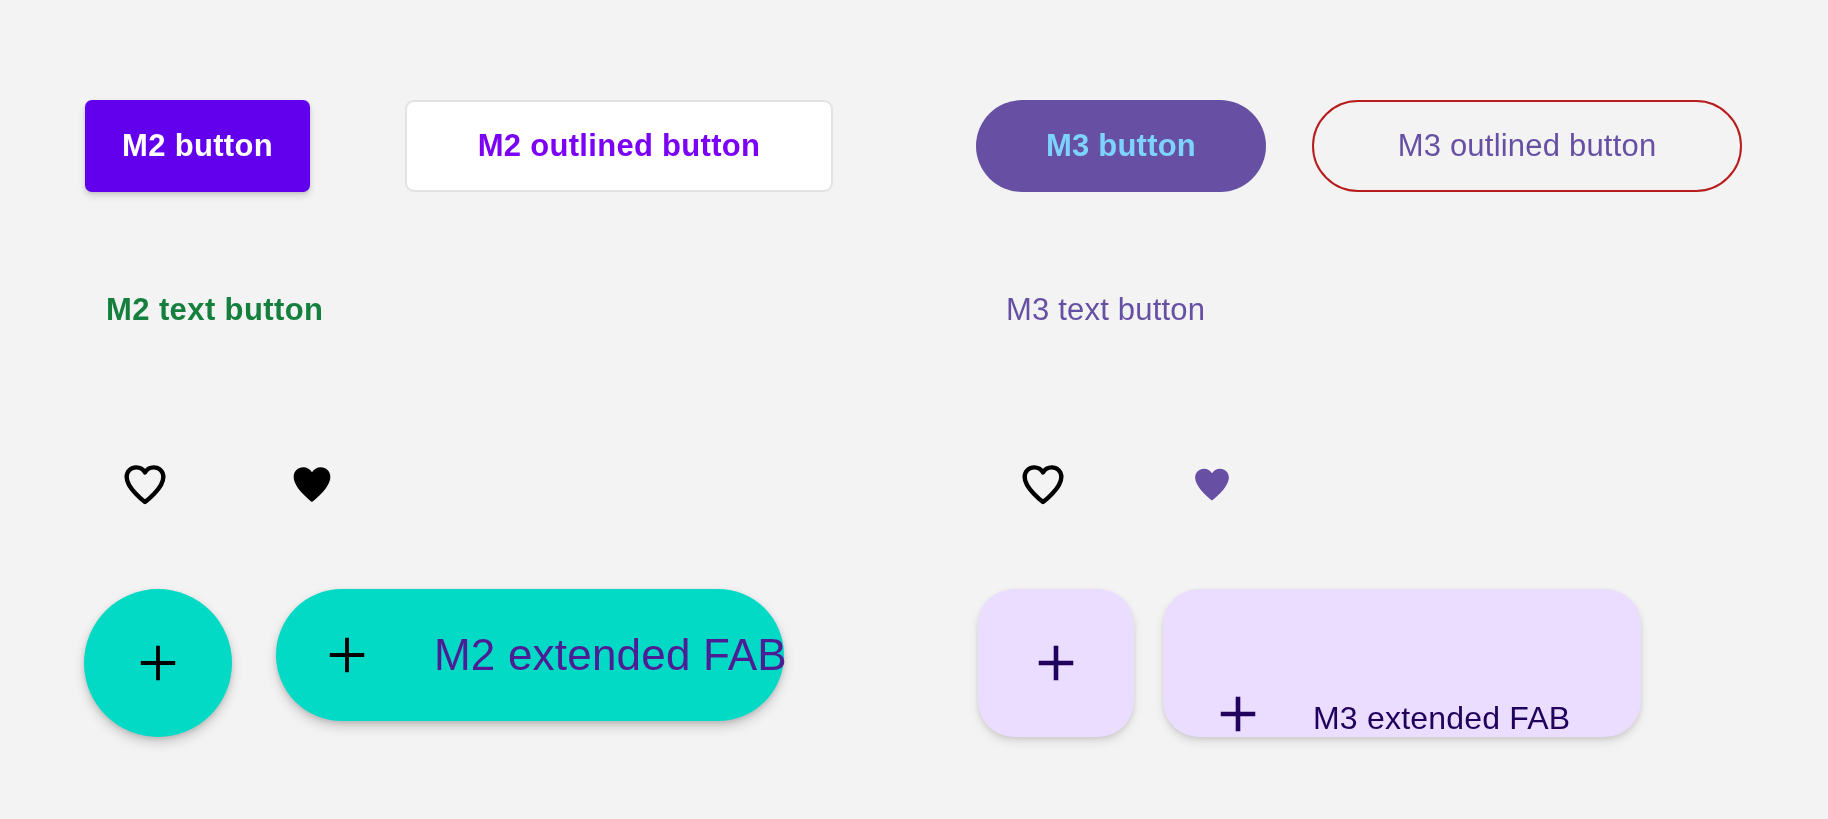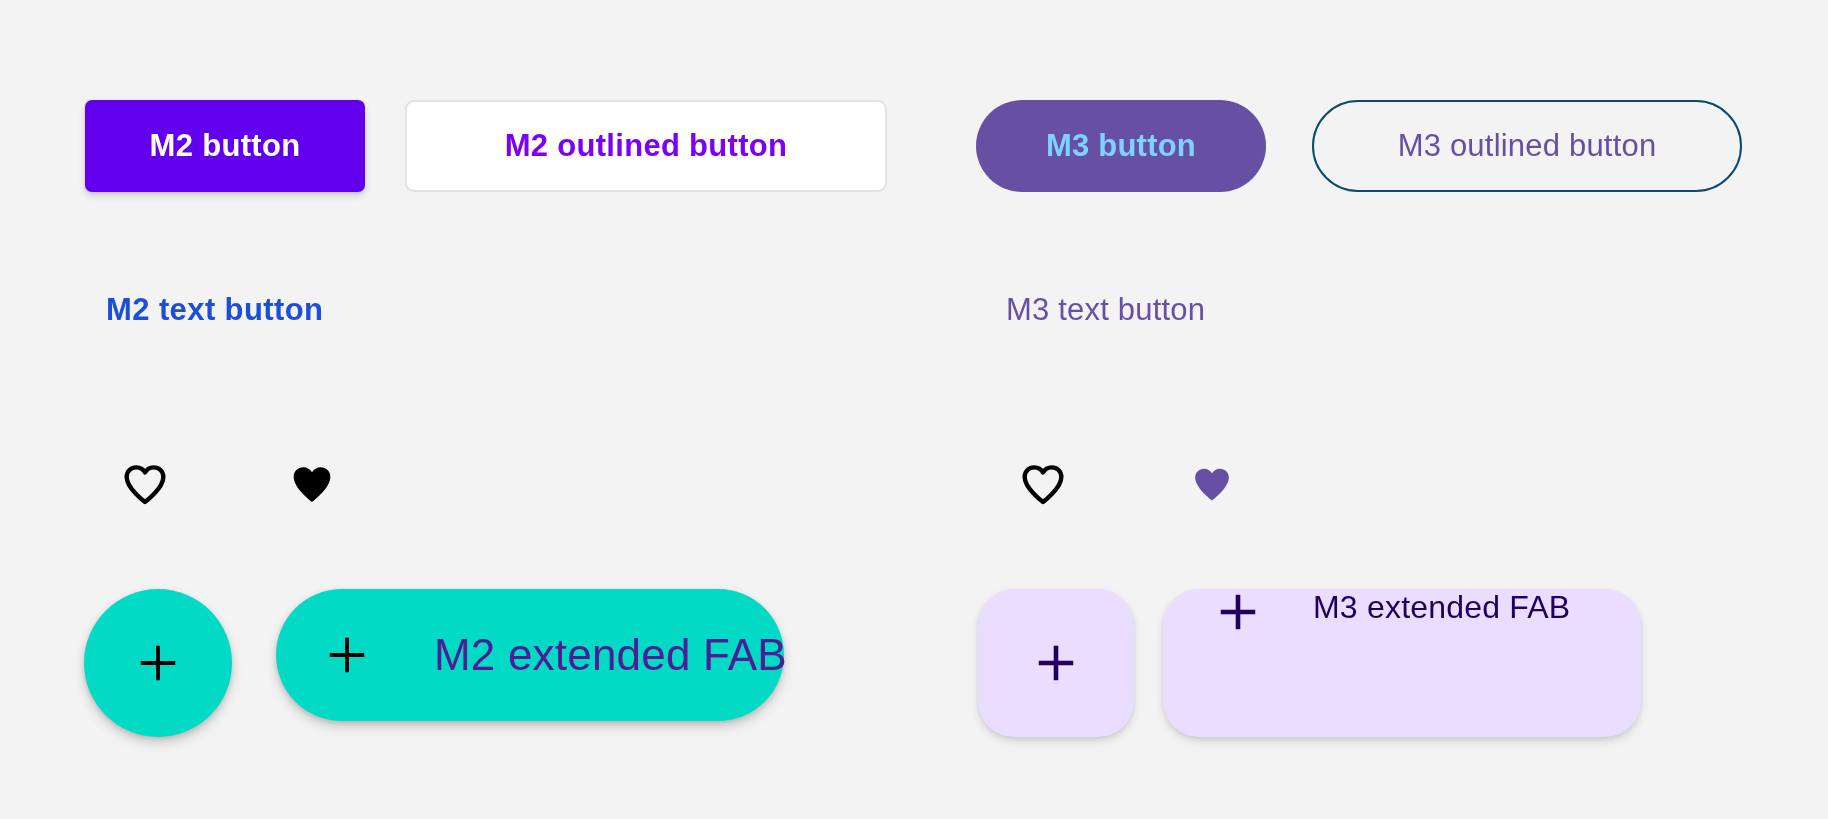--- a/index.html
+++ b/index.html
@@ -21,41 +21,41 @@
     background: #f3f3f3;
   }
 
   
   .abs { position: absolute; }
 
   
   .m2-button {
     left: 85px;
     top: 100px;
-    width: 280px;
+    width: 225px;
     height: 92px;
     background: #6200ee;
     border-radius: 7px;
     color: #ffffff;
     font-size: 31px;
     font-weight: bold;
     letter-spacing: 0.3px;
     display: flex;
     align-items: center;
     justify-content: center;
     box-shadow: 0 4px 7px rgba(0,0,0,0.14), 0 1px 3px rgba(0,0,0,0.10);
     cursor: pointer;
     box-sizing: border-box;
     text-align: right;
   }
 
   .m2-outlined-button {
     left: 405px;
     top: 100px;
-    width: 482px;
+    width: 428px;
     height: 92px;
     background: #ffffff;
     border: 2px solid #e2e2e2;
     border-radius: 9px;
     color: #7b02f5;
     font-size: 31px;
     font-weight: bold;
     letter-spacing: 0.3px;
     display: flex;
     align-items: center;
@@ -81,37 +81,37 @@
     cursor: pointer;
     box-sizing: border-box;
   }
 
   .m3-outlined-button {
     left: 1312px;
     top: 100px;
     width: 430px;
     height: 92px;
     background: transparent;
-    border: 2px solid #0c4a6e;
+    border: 2px solid #b91c1c;
     border-radius: 46px;
     color: #6750a4;
     font-size: 31px;
     letter-spacing: 0.2px;
     display: flex;
     align-items: center;
     justify-content: center;
     cursor: pointer;
     box-sizing: border-box;
   }
 
   
   .m2-text-button {
     left: 106px;
     top: 292px;
-    color: #1d4ed8;
+    color: #15803d;
     font-size: 31px;
     font-weight: bold;
     letter-spacing: 0.4px;
     cursor: pointer;
     white-space: nowrap;
   }
 
   .m3-text-button {
     left: 1006px;
     top: 292px;
@@ -186,21 +186,21 @@
   }
 
   .m3-extended-fab {
     left: 1163px;
     top: 589px;
     width: 478px;
     height: 148px;
     border-radius: 36px;
     background: #eaddff;
     display: flex;
-    align-items: flex-start;
+    align-items: flex-end;
     padding-left: 52px;
     box-shadow: 0 5px 10px rgba(0,0,0,0.10), 0 2px 4px rgba(0,0,0,0.08);
     cursor: pointer;
     box-sizing: border-box;
   }
 
   .plus-icon { display: block; }
 
   .fab-label-m2 {
     color: #4c1d95;

